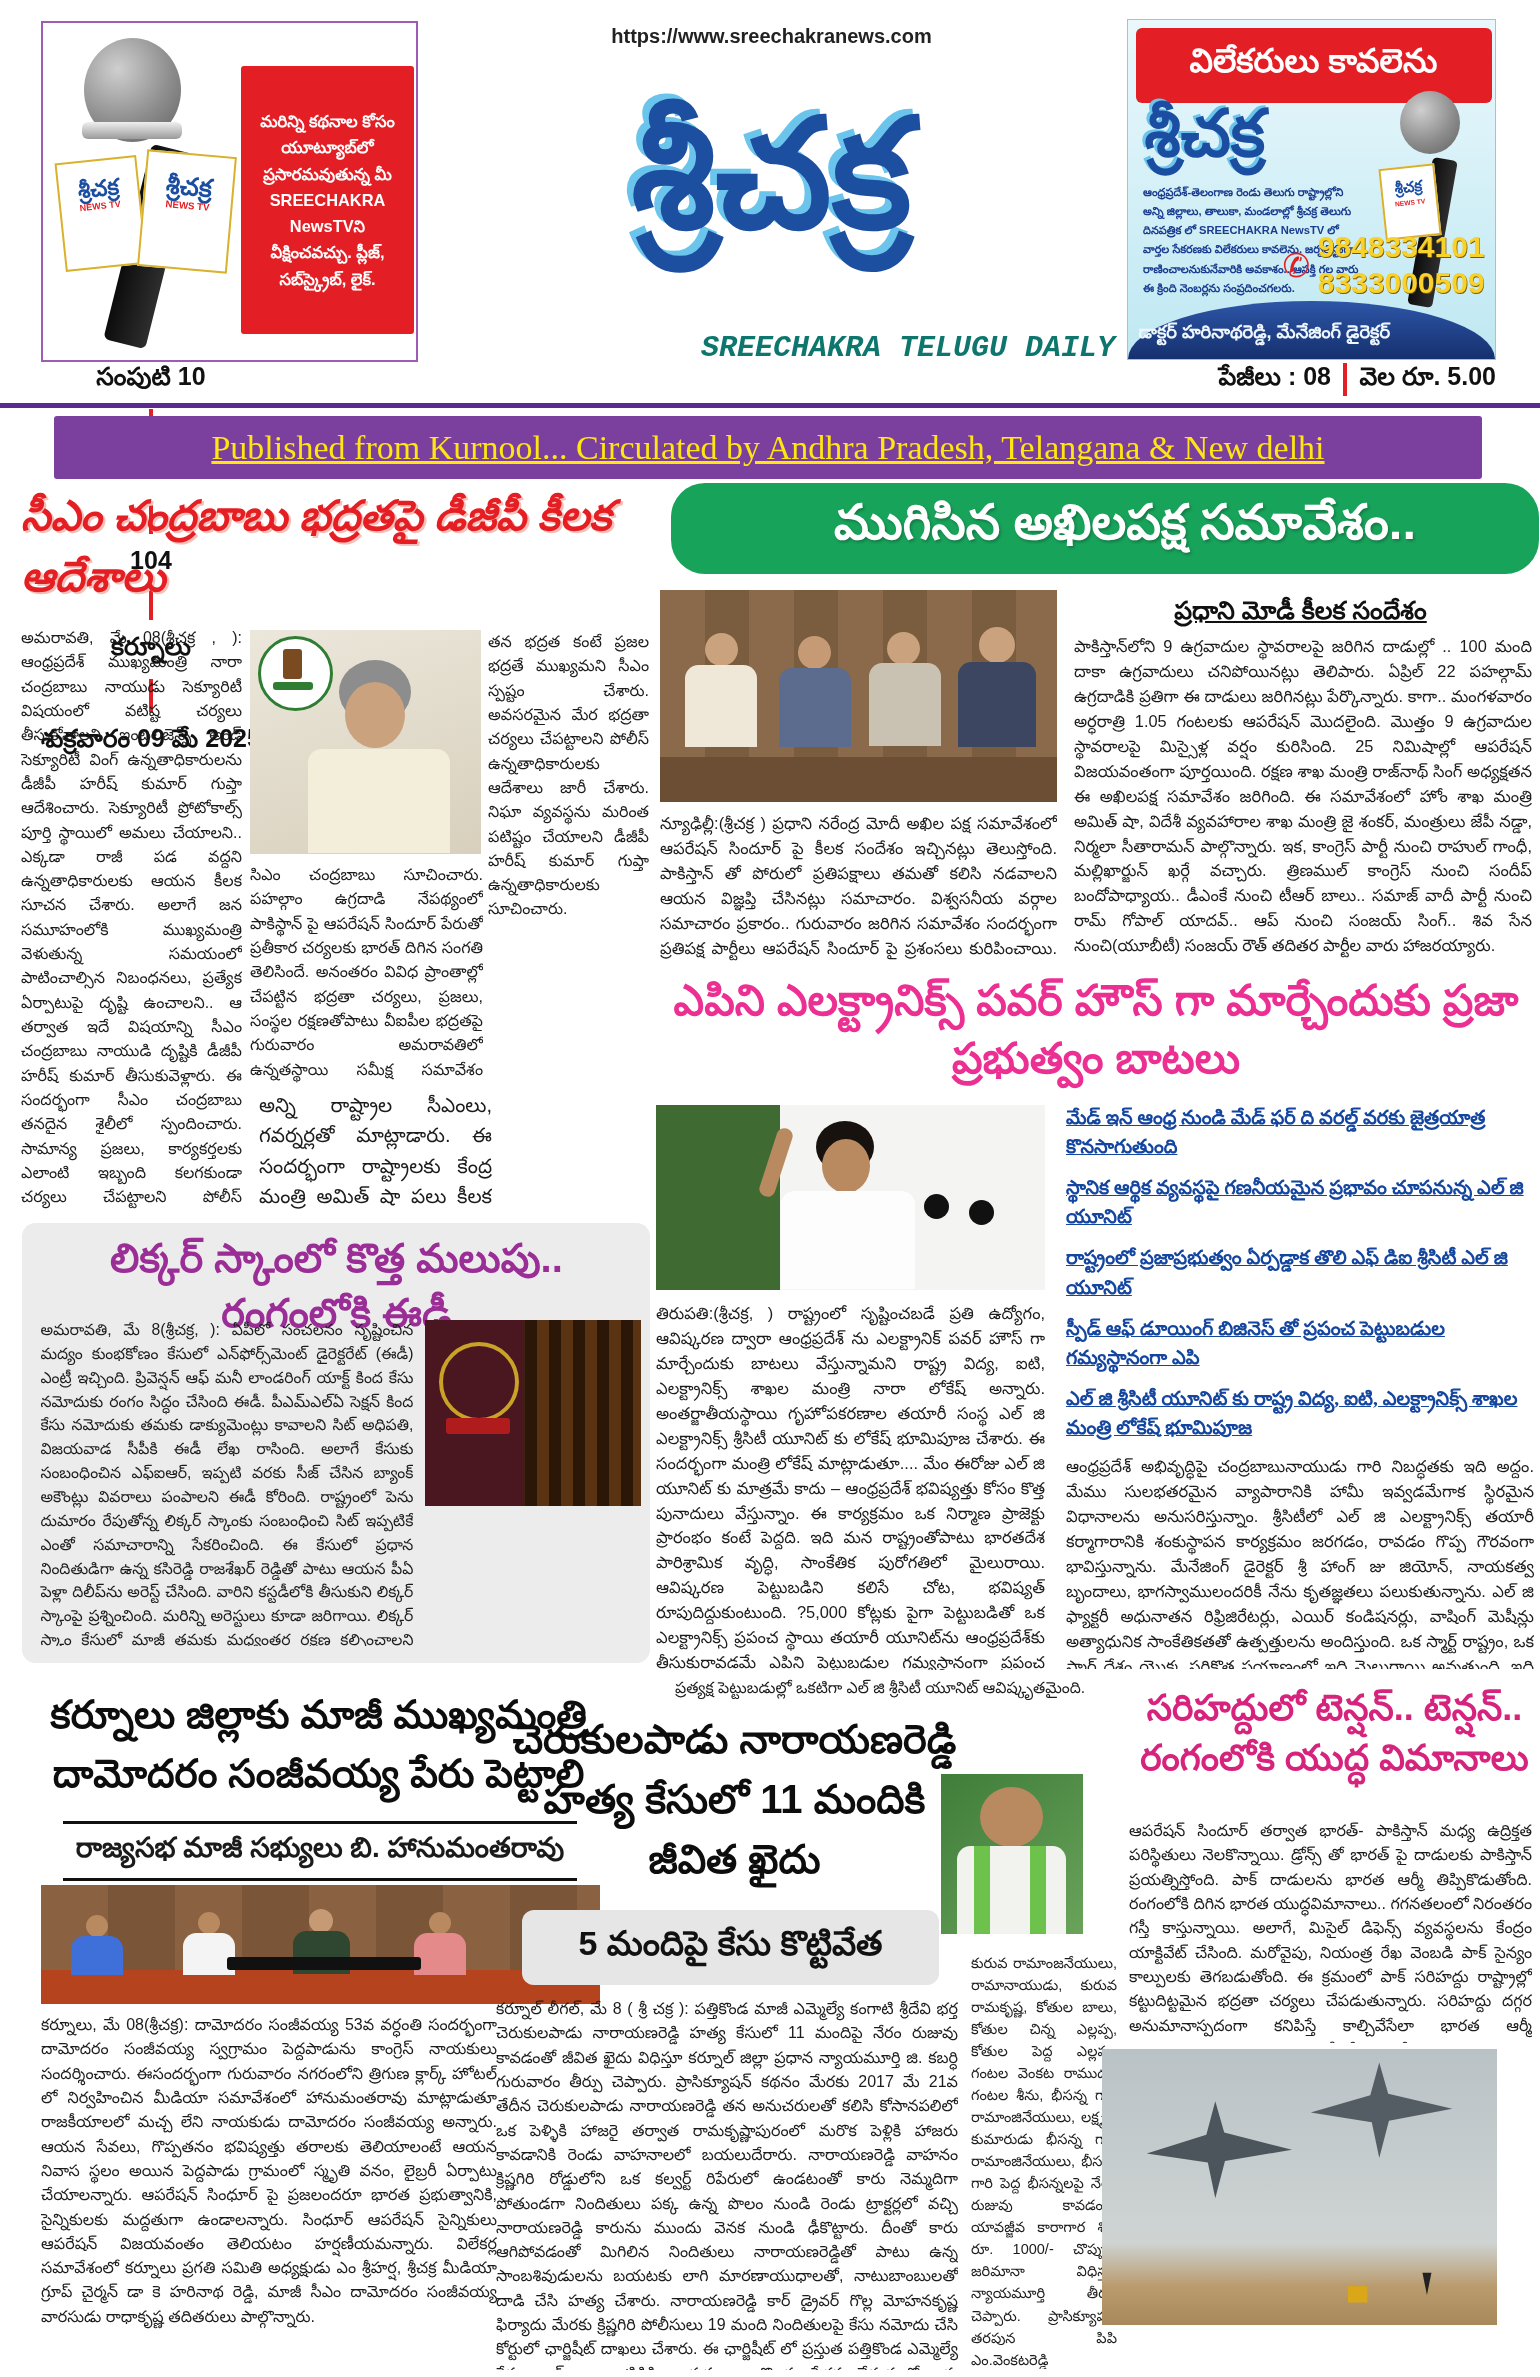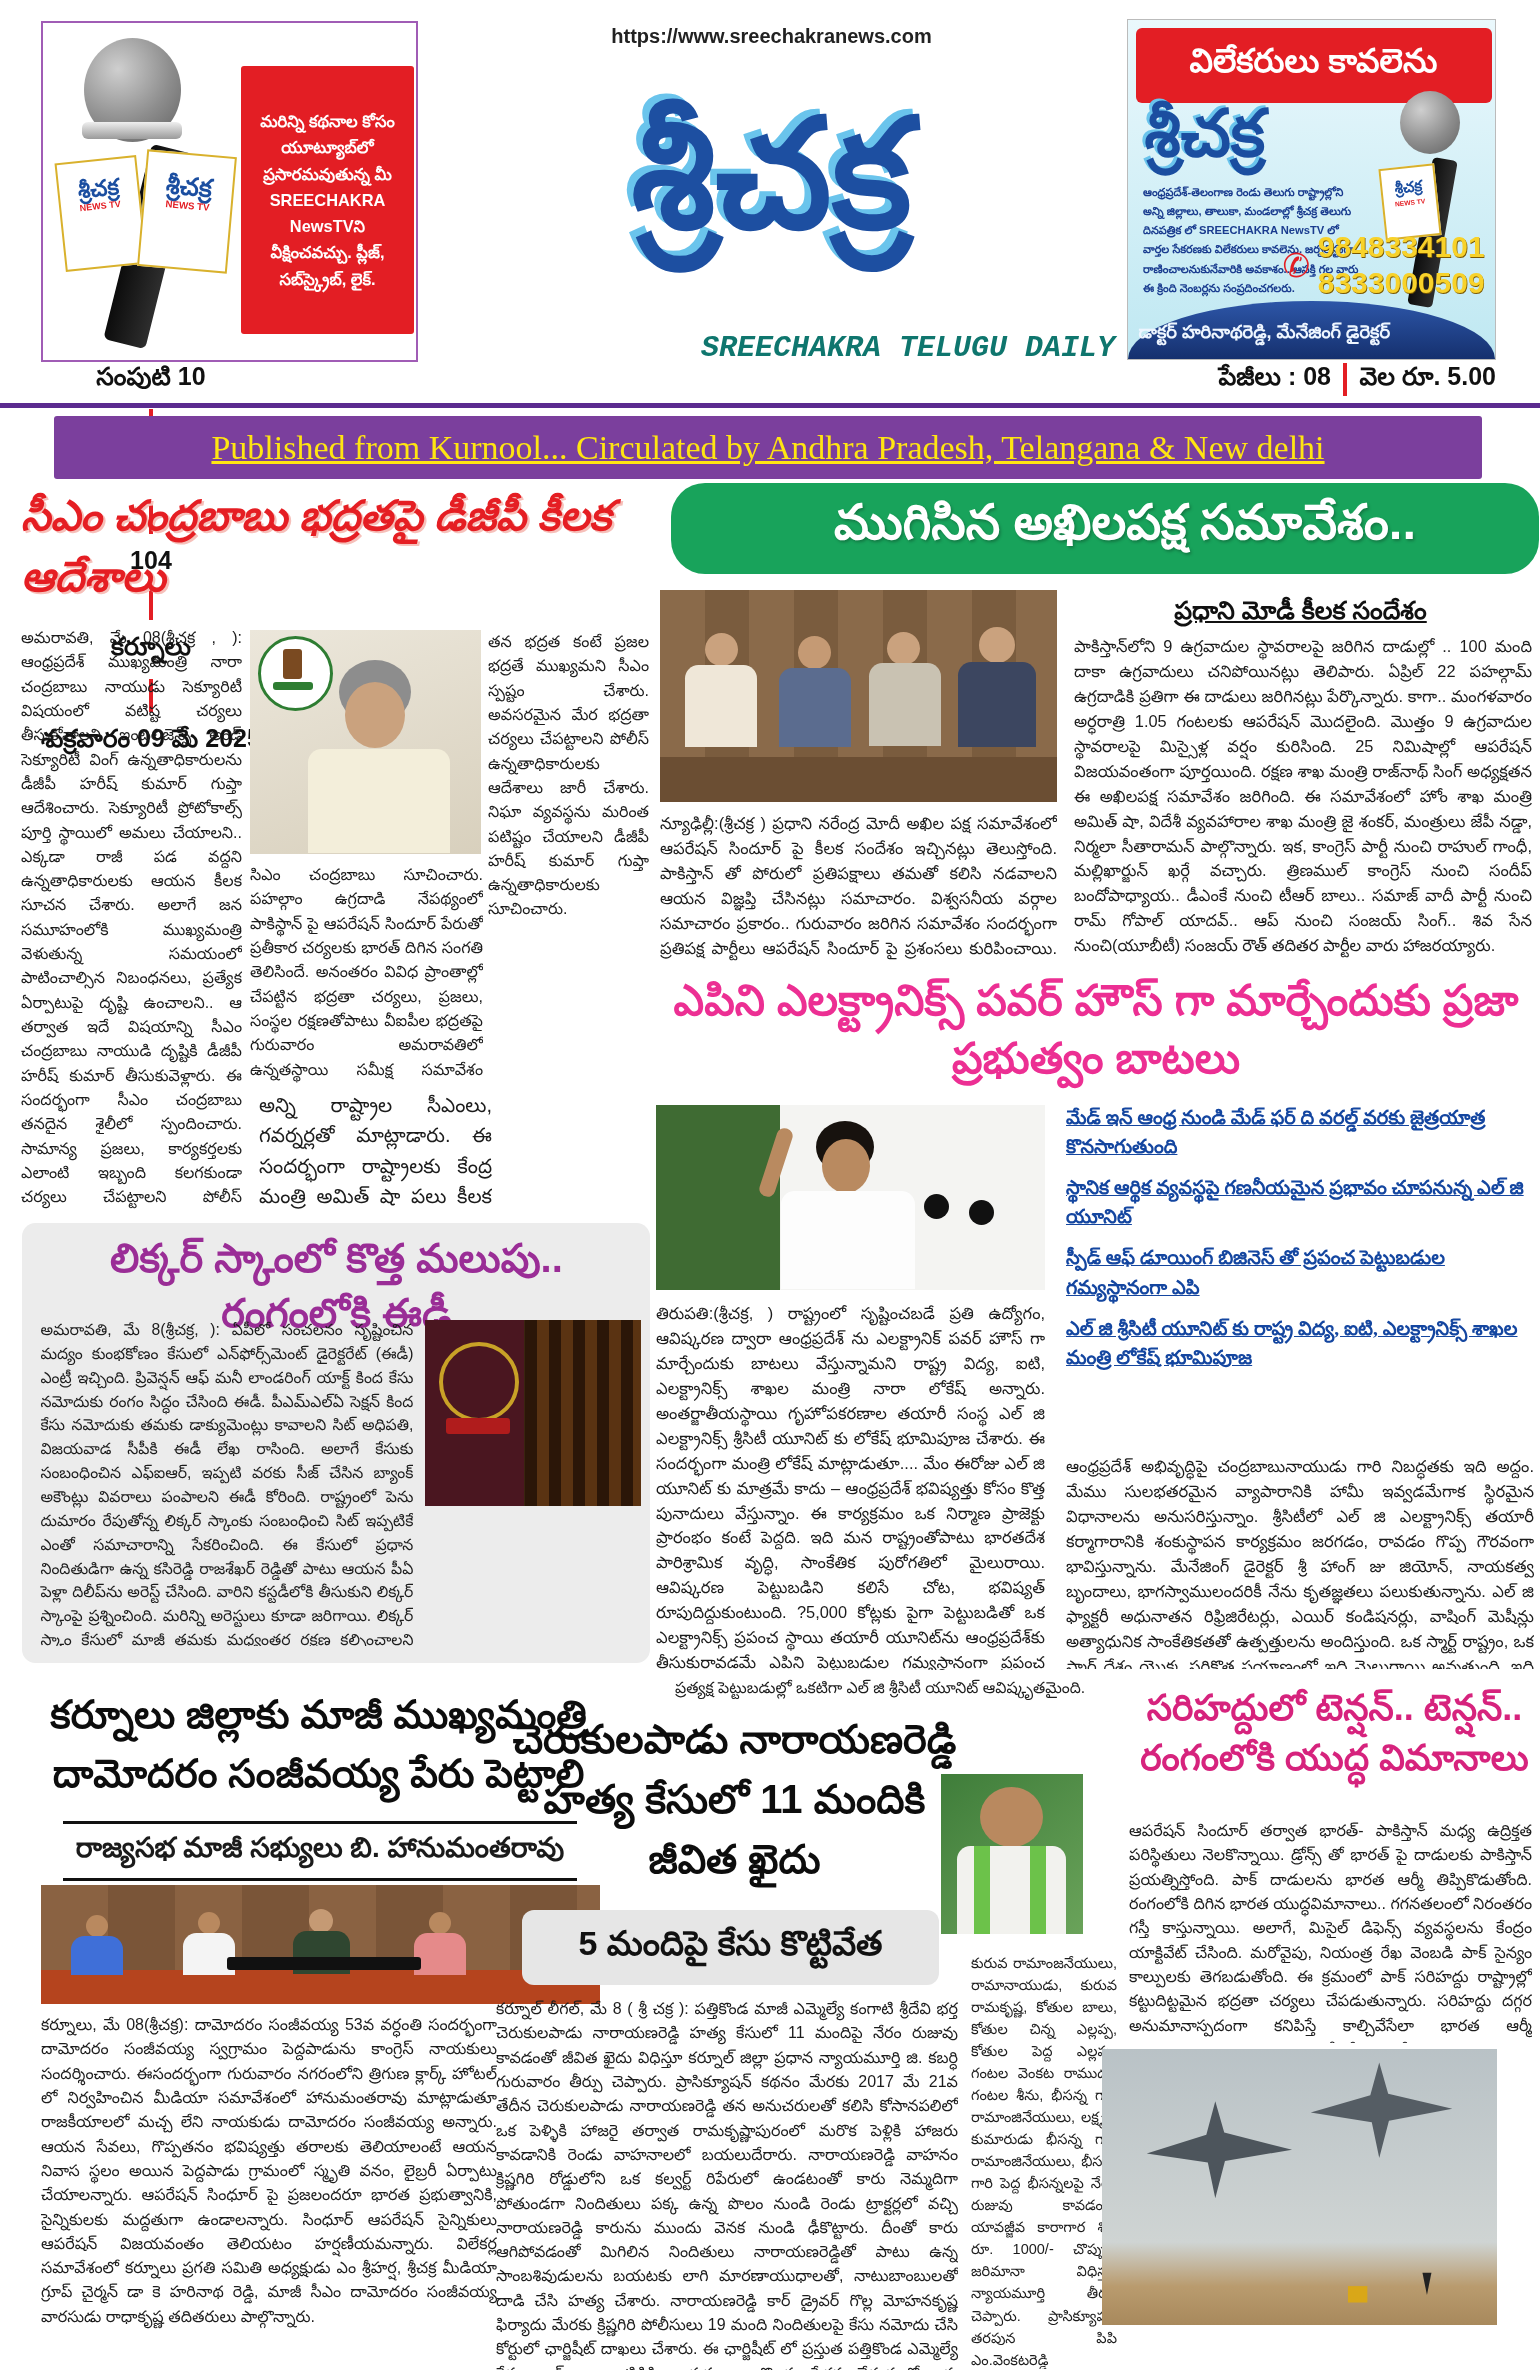--- a/index.html
+++ b/index.html
@@ -173,20 +173,21 @@
     <div class="head" style="left:166px;top:34px;width:48px;height:54px;background:#b98a60;"></div>
     <div class="torso" style="left:125px;top:86px;width:134px;height:98px;background:#fdfdfd;"></div>
     <div class="abs" style="left:112px;top:22.4px;width:16.4px;height:71px;background:#b98a60;border-radius:7.5px;transform:rotate(18deg);"></div>
     <div class="head" style="left:268px;top:89px;width:25px;height:25px;background:#111;"></div>
     <div class="head" style="left:313px;top:95px;width:25px;height:25px;background:#111;"></div>
   </div>
 
   <div class="abs" style="left:1066px;top:1103px;width:466px;">
     <div class="bullet">మేడ్ ఇన్ ఆంధ్ర నుండి మేడ్ ఫర్ ది వరల్డ్ వరకు జైత్రయాత్ర కొనసాగుతుంది</div>
     <div class="bullet">స్థానిక ఆర్థిక వ్యవస్థపై గణనీయమైన ప్రభావం చూపనున్న ఎల్ జి యూనిట్</div>
+    <div class="bullet">రాష్ట్రంలో ప్రజాప్రభుత్వం ఏర్పడ్డాక తొలి ఎఫ్ డిఐ శ్రీసిటీ ఎల్ జి యూనిట్</div>
     <div class="bullet">స్పీడ్ ఆఫ్ డూయింగ్ బిజినెస్ తో ప్రపంచ పెట్టుబడుల గమ్యస్థానంగా ఎపి</div>
     <div class="bullet">ఎల్ జి శ్రీసిటీ యూనిట్ కు రాష్ట్ర విద్య, ఐటి, ఎలక్ట్రానిక్స్ శాఖల మంత్రి లోకేష్ భూమిపూజ</div>
   </div>
 
   <div class="abs jt clip" style="left:656px;top:1301px;width:389px;height:369px;font-size:16.4px;">తిరుపతి:(శ్రీచక్ర, ) రాష్ట్రంలో సృష్టించబడే ప్రతి ఉద్యోగం, ఆవిష్కరణ ద్వారా ఆంధ్రప్రదేశ్ ను ఎలక్ట్రానిక్ పవర్ హౌస్ గా మార్చేందుకు బాటలు వేస్తున్నామని రాష్ట్ర విద్య, ఐటి, ఎలక్ట్రానిక్స్ శాఖల మంత్రి నారా లోకేష్ అన్నారు. అంతర్జాతీయస్థాయి గృహోపకరణాల తయారీ సంస్థ ఎల్ జి ఎలక్ట్రానిక్స్ శ్రీసిటీ యూనిట్ కు లోకేష్ భూమిపూజ చేశారు. ఈ సందర్భంగా మంత్రి లోకేష్ మాట్లాడుతూ.... మేం ఈరోజు ఎల్ జి యూనిట్ కు మాత్రమే కాదు – ఆంధ్రప్రదేశ్ భవిష్యత్తు కోసం కొత్త పునాదులు వేస్తున్నాం. ఈ కార్యక్రమం ఒక నిర్మాణ ప్రాజెక్టు ప్రారంభం కంటే పెద్దది. ఇది మన రాష్ట్రంతోపాటు భారతదేశ పారిశ్రామిక వృద్ధి, సాంకేతిక పురోగతిలో మైలురాయి. ఆవిష్కరణ పెట్టుబడిని కలిసే చోట, భవిష్యత్ రూపుదిద్దుకుంటుంది. ?5,000 కోట్లకు పైగా పెట్టుబడితో ఒక ఎలక్ట్రానిక్స్ ప్రపంచ స్థాయి తయారీ యూనిట్‌ను ఆంధ్రప్రదేశ్‌కు తీసుకురావడమే ఎపిని పెట్టుబడుల గమ్యస్థానంగా ప్రపంచ విశ్వాసాన్ని పునరుద్ఘాటిస్తోంది. మేడ్ ఇన్ ఆంధ్ర నుండి మేడ్ ఫర్ ది వరల్డ్ వరకు మా జైత్రయాత్ర కొనసాగుతుంది. ప్రజాప్రభుత్వం అధికారంలోకి వచ్చాక తొలి ప్రధాన విదేశీ</div>
   <div class="abs jt clip" style="left:1066px;top:1454px;width:468px;height:215px;font-size:16.4px;">ఆంధ్రప్రదేశ్ అభివృద్ధిపై చంద్రబాబునాయుడు గారి నిబద్ధతకు ఇది అద్దం. మేము సులభతరమైన వ్యాపారానికి హామీ ఇవ్వడమేగాక స్థిరమైన విధానాలను అనుసరిస్తున్నాం. శ్రీసిటీలో ఎల్ జి ఎలక్ట్రానిక్స్ తయారీ కర్మాగారానికి శంకుస్థాపన కార్యక్రమం జరగడం, రావడం గొప్ప గౌరవంగా భావిస్తున్నాను. మేనేజింగ్ డైరెక్టర్ శ్రీ హాంగ్ జు జియోన్, నాయకత్వ బృందాలు, భాగస్వాములందరికీ నేను కృతజ్ఞతలు పలుకుతున్నాను. ఎల్ జి ఫ్యాక్టరీ అధునాతన రిఫ్రిజిరేటర్లు, ఎయిర్ కండిషనర్లు, వాషింగ్ మెషీన్లు అత్యాధునిక సాంకేతికతతో ఉత్పత్తులను అందిస్తుంది. ఒక స్మార్ట్ రాష్ట్రం, ఒక స్మార్ట్ దేశం యొక్క సరికొత్త ప్రయాణంలో ఇది మైలురాయి అవుతుంది. ఇది కేవలం తయారీ గురించి కాదు; ఉత్పత్తులను రూపొందించడం గురించి. ఇది ఉద్యోగాలను సృష్టించడం, సాధికారత కల్పించడం, జీవితాలను మార్చడం గురించి; మేము కేవలం కర్మాగారాలను నిర్మించడం లేదు; మేము రాష్ట్ర భవిష్యత్తును నిర్మిస్తున్నాం అని అన్నారు.</div>
   <div class="abs jt clip" style="left:675px;top:1676px;width:485px;height:30px;font-size:15.7px;">ప్రత్యక్ష పెట్టుబడుల్లో ఒకటిగా ఎల్ జి శ్రీసిటీ యూనిట్ ఆవిష్కృతమైంది.</div>
 
   <div class="abs graypanel" style="left:22.4px;top:1223px;width:628px;height:440px;">
     <div class="hl-purple" style="padding:13.4px 7.5px 4.5px 7.5px;">లిక్కర్ స్కాంలో కొత్త మలుపు.. రంగంలోకి ఈడీ</div>

